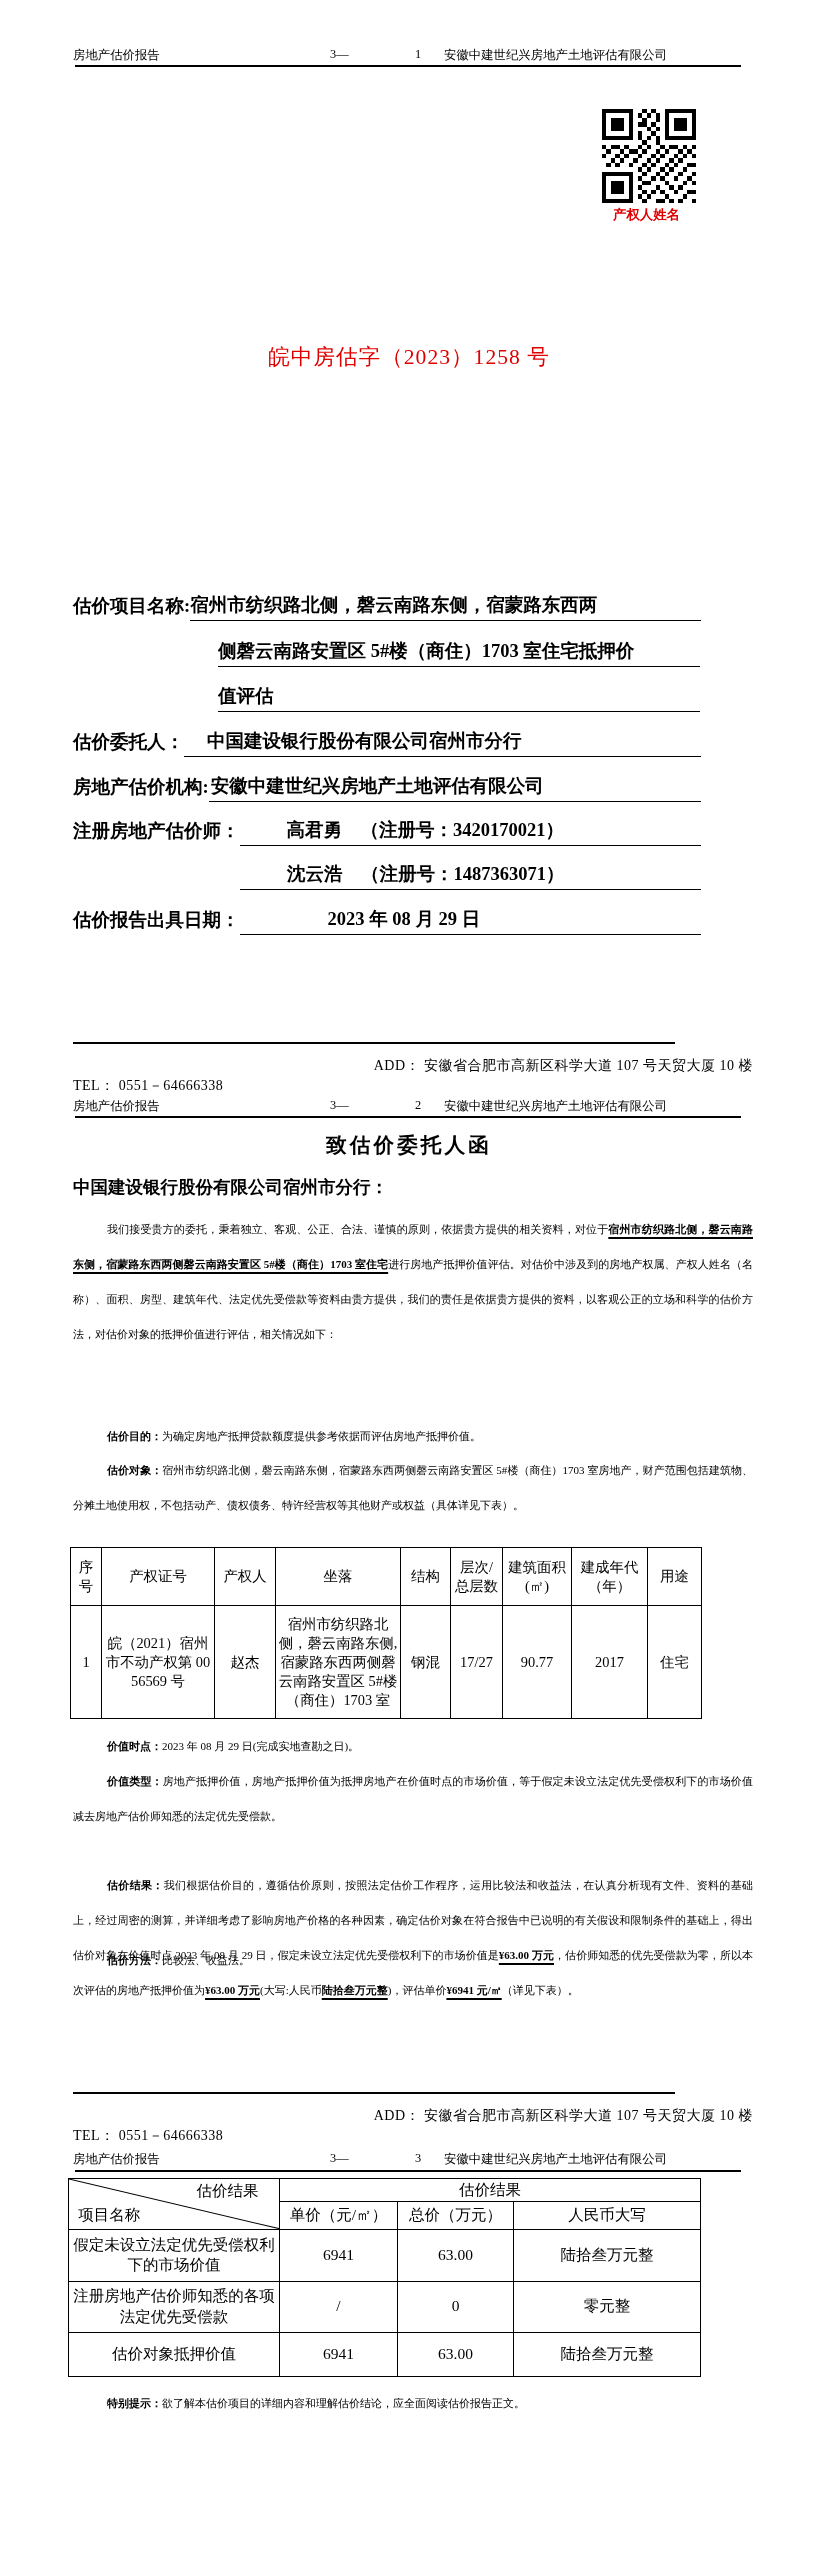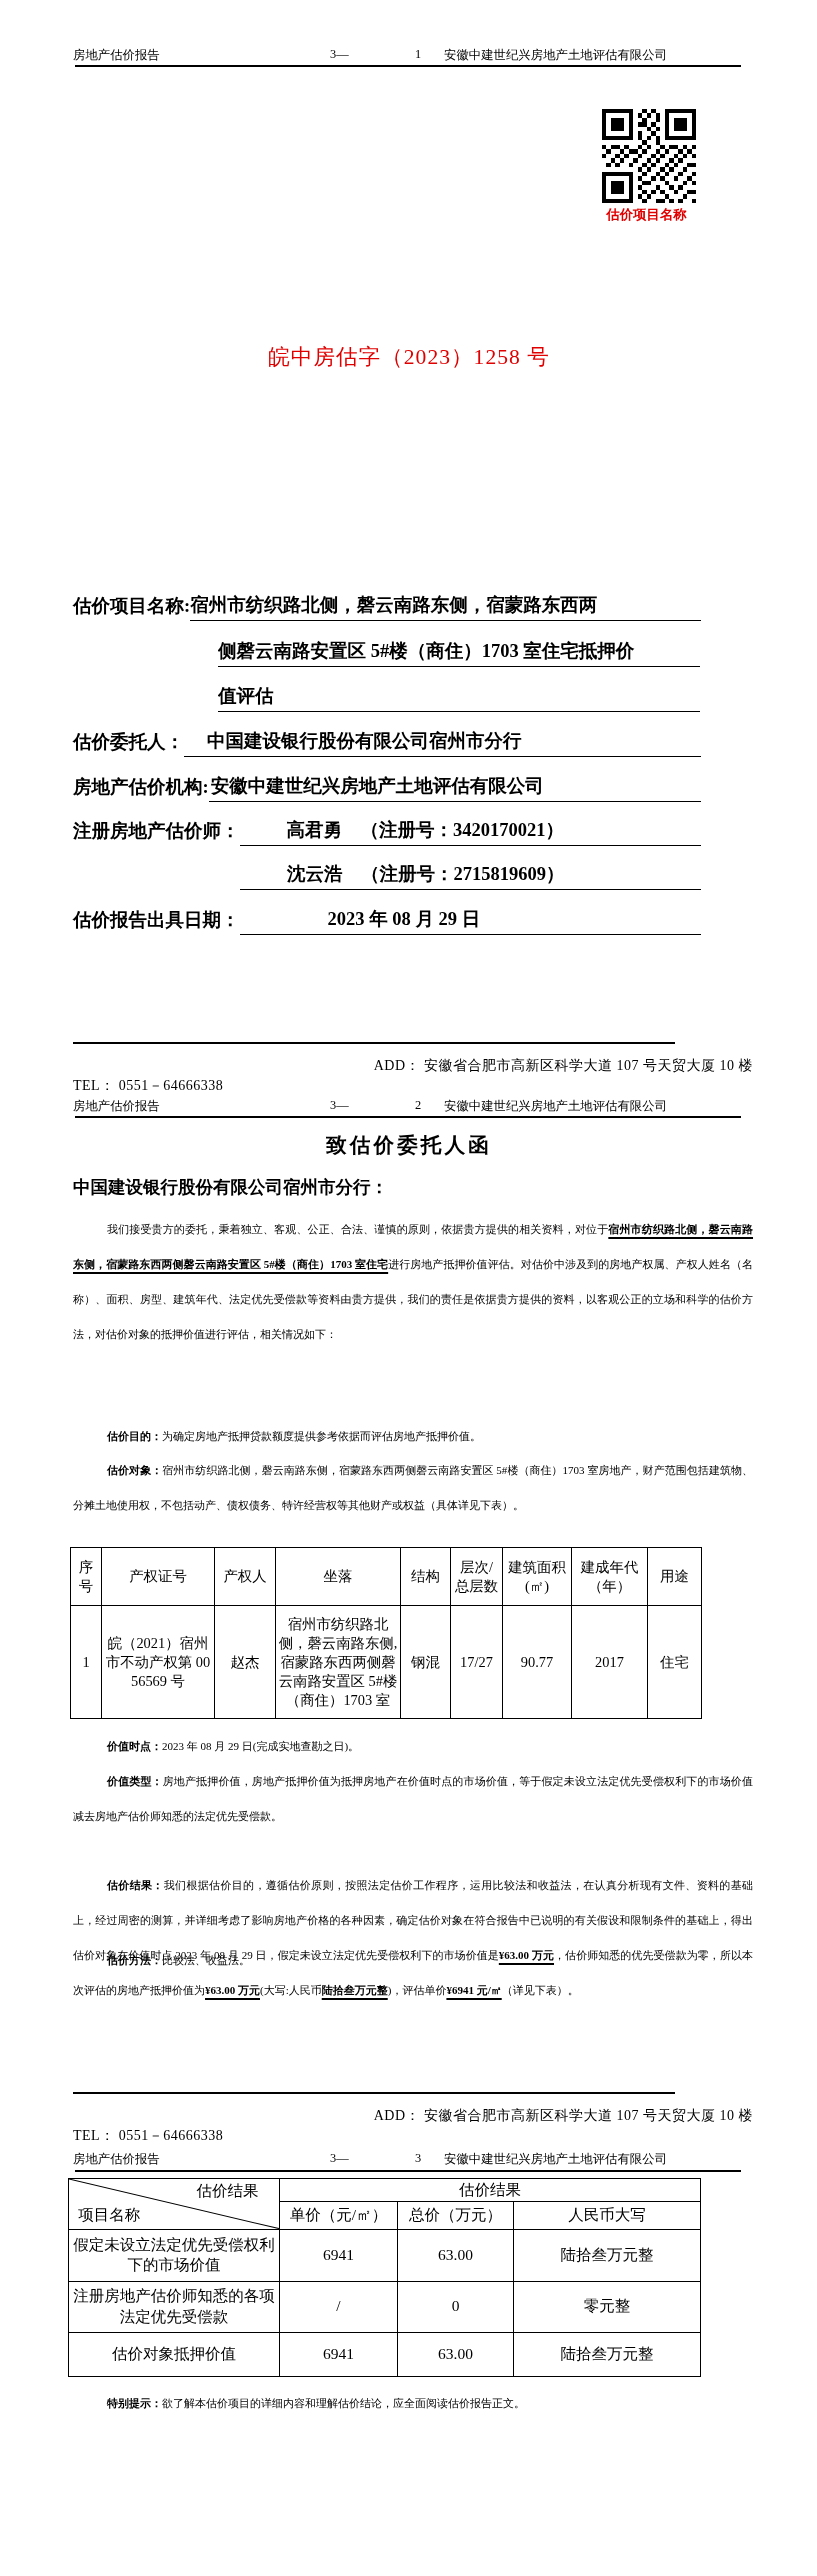--- a/index.html
+++ b/index.html
@@ -74,21 +74,21 @@
   </div>
   <div class="rule" style="top:65px;left:75px;width:666px;"></div>
 
   <svg class="qr" viewBox="0 0 21 21" shape-rendering="crispEdges">
     <rect x="0" y="0" width="21" height="21" fill="#fff"></rect>
     <path fill="#000" d="M0 0h7v7H0zM14 0h7v7h-7zM0 14h7v7H0z"></path>
     <path fill="#fff" d="M1 1h5v5H1zM15 1h5v5h-5zM1 15h5v5H1z"></path>
     <path fill="#000" d="M2 2h3v3H2zM16 2h3v3h-3zM2 16h3v3H2z"></path>
     <path fill="#000" d="M9 0h1v1H9zM11 0h1v1h-1zM8 1h1v1H8zM10 1h1v1h-1zM12 1h1v1h-1zM9 2h1v1H9zM12 2h1v1h-1zM8 3h2v1H8zM11 3h1v1h-1zM10 4h1v1h-1zM12 4h1v1h-1zM8 5h1v1H8zM11 5h1v1h-1zM8 6h1v1H8zM10 6h1v1h-1zM12 6h1v1h-1zM9 7h1v1H9zM12 7h1v1h-1zM0 8h1v1H0zM2 8h2v1H2zM5 8h1v1H5zM8 8h1v1H8zM10 8h1v1h-1zM13 8h1v1h-1zM15 8h2v1h-2zM18 8h1v1h-1zM20 8h1v1h-1zM1 9h1v1H1zM4 9h1v1H4zM6 9h2v1H6zM9 9h1v1H9zM12 9h1v1h-1zM14 9h1v1h-1zM17 9h1v1h-1zM19 9h1v1h-1zM0 10h1v1H0zM3 10h1v1H3zM5 10h1v1H5zM8 10h1v1H8zM11 10h1v1h-1zM13 10h1v1h-1zM16 10h1v1h-1zM18 10h1v1h-1zM20 10h1v1h-1zM2 11h1v1H2zM4 11h1v1H4zM7 11h1v1H7zM10 11h1v1h-1zM12 11h1v1h-1zM15 11h1v1h-1zM17 11h1v1h-1zM1 12h1v1H1zM3 12h1v1H3zM6 12h1v1H6zM9 12h1v1H9zM11 12h1v1h-1zM14 12h1v1h-1zM16 12h1v1h-1zM19 12h2v1h-2zM8 13h1v1H8zM10 13h1v1h-1zM13 13h1v1h-1zM15 13h1v1h-1zM18 13h1v1h-1zM9 14h1v1H9zM12 14h1v1h-1zM14 14h1v1h-1zM17 14h1v1h-1zM20 14h1v1h-1zM8 15h1v1H8zM11 15h1v1h-1zM13 15h1v1h-1zM16 15h1v1h-1zM19 15h1v1h-1zM9 16h2v1H9zM14 16h1v1h-1zM18 16h1v1h-1zM20 16h1v1h-1zM8 17h1v1H8zM12 17h1v1h-1zM15 17h1v1h-1zM17 17h1v1h-1zM9 18h1v1H9zM11 18h1v1h-1zM13 18h1v1h-1zM16 18h1v1h-1zM19 18h2v1h-2zM8 19h1v1H8zM10 19h1v1h-1zM14 19h1v1h-1zM18 19h1v1h-1zM9 20h1v1H9zM12 20h2v1h-2zM15 20h1v1h-1zM17 20h1v1h-1zM20 20h1v1h-1z"></path>
   </svg>
-  <div class="qr-caption red">估价项目名称</div>
+  <div class="qr-caption red">产权人姓名</div>
 
   <div class="docnum red">皖中房估字（2023）1258 号</div>
 
   <div class="cv" style="left:73px;top:592px;width:628px;">
     <span class="lbl">估价项目名称:</span>
     <span class="uval">宿州市纺织路北侧，磬云南路东侧，宿蒙路东西两</span>
   </div>
   <div class="cv" style="left:218px;top:638px;width:482px;">
     <span class="uval">侧磬云南路安置区 5#楼（商住）1703 室住宅抵押价</span>
   </div>
@@ -102,21 +102,21 @@
   </div>
   <div class="cv" style="left:73px;top:773px;width:628px;">
     <span class="lbl">房地产估价机构:</span>
     <span class="uval" style="padding-left:2.1px;">安徽中建世纪兴房地产土地评估有限公司</span>
   </div>
   <div class="cv" style="left:73px;top:817px;width:628px;">
     <span class="lbl">注册房地产估价师：</span>
     <span class="uval" style="padding-left:47px;">高君勇　（注册号：3420170021）</span>
   </div>
   <div class="cv" style="left:240px;top:861px;width:461px;">
-    <span class="uval" style="padding-left:47px;">沈云浩　（注册号：2715819609）</span>
+    <span class="uval" style="padding-left:47px;">沈云浩　（注册号：1487363071）</span>
   </div>
   <div class="cv" style="left:73px;top:906px;width:628px;">
     <span class="lbl">估价报告出具日期：</span>
     <span class="uval" style="padding-left:88px;">2023 年 08 月 29 日</span>
   </div>
 
   <div class="pagefoot" style="top:1042px;">
     <div class="frule"></div>
     <div class="f-line first">ADD： 安徽省合肥市高新区科学大道 107 号天贸大厦 10 楼</div>
     <div class="f-line">TEL： 0551－64666338</div>

